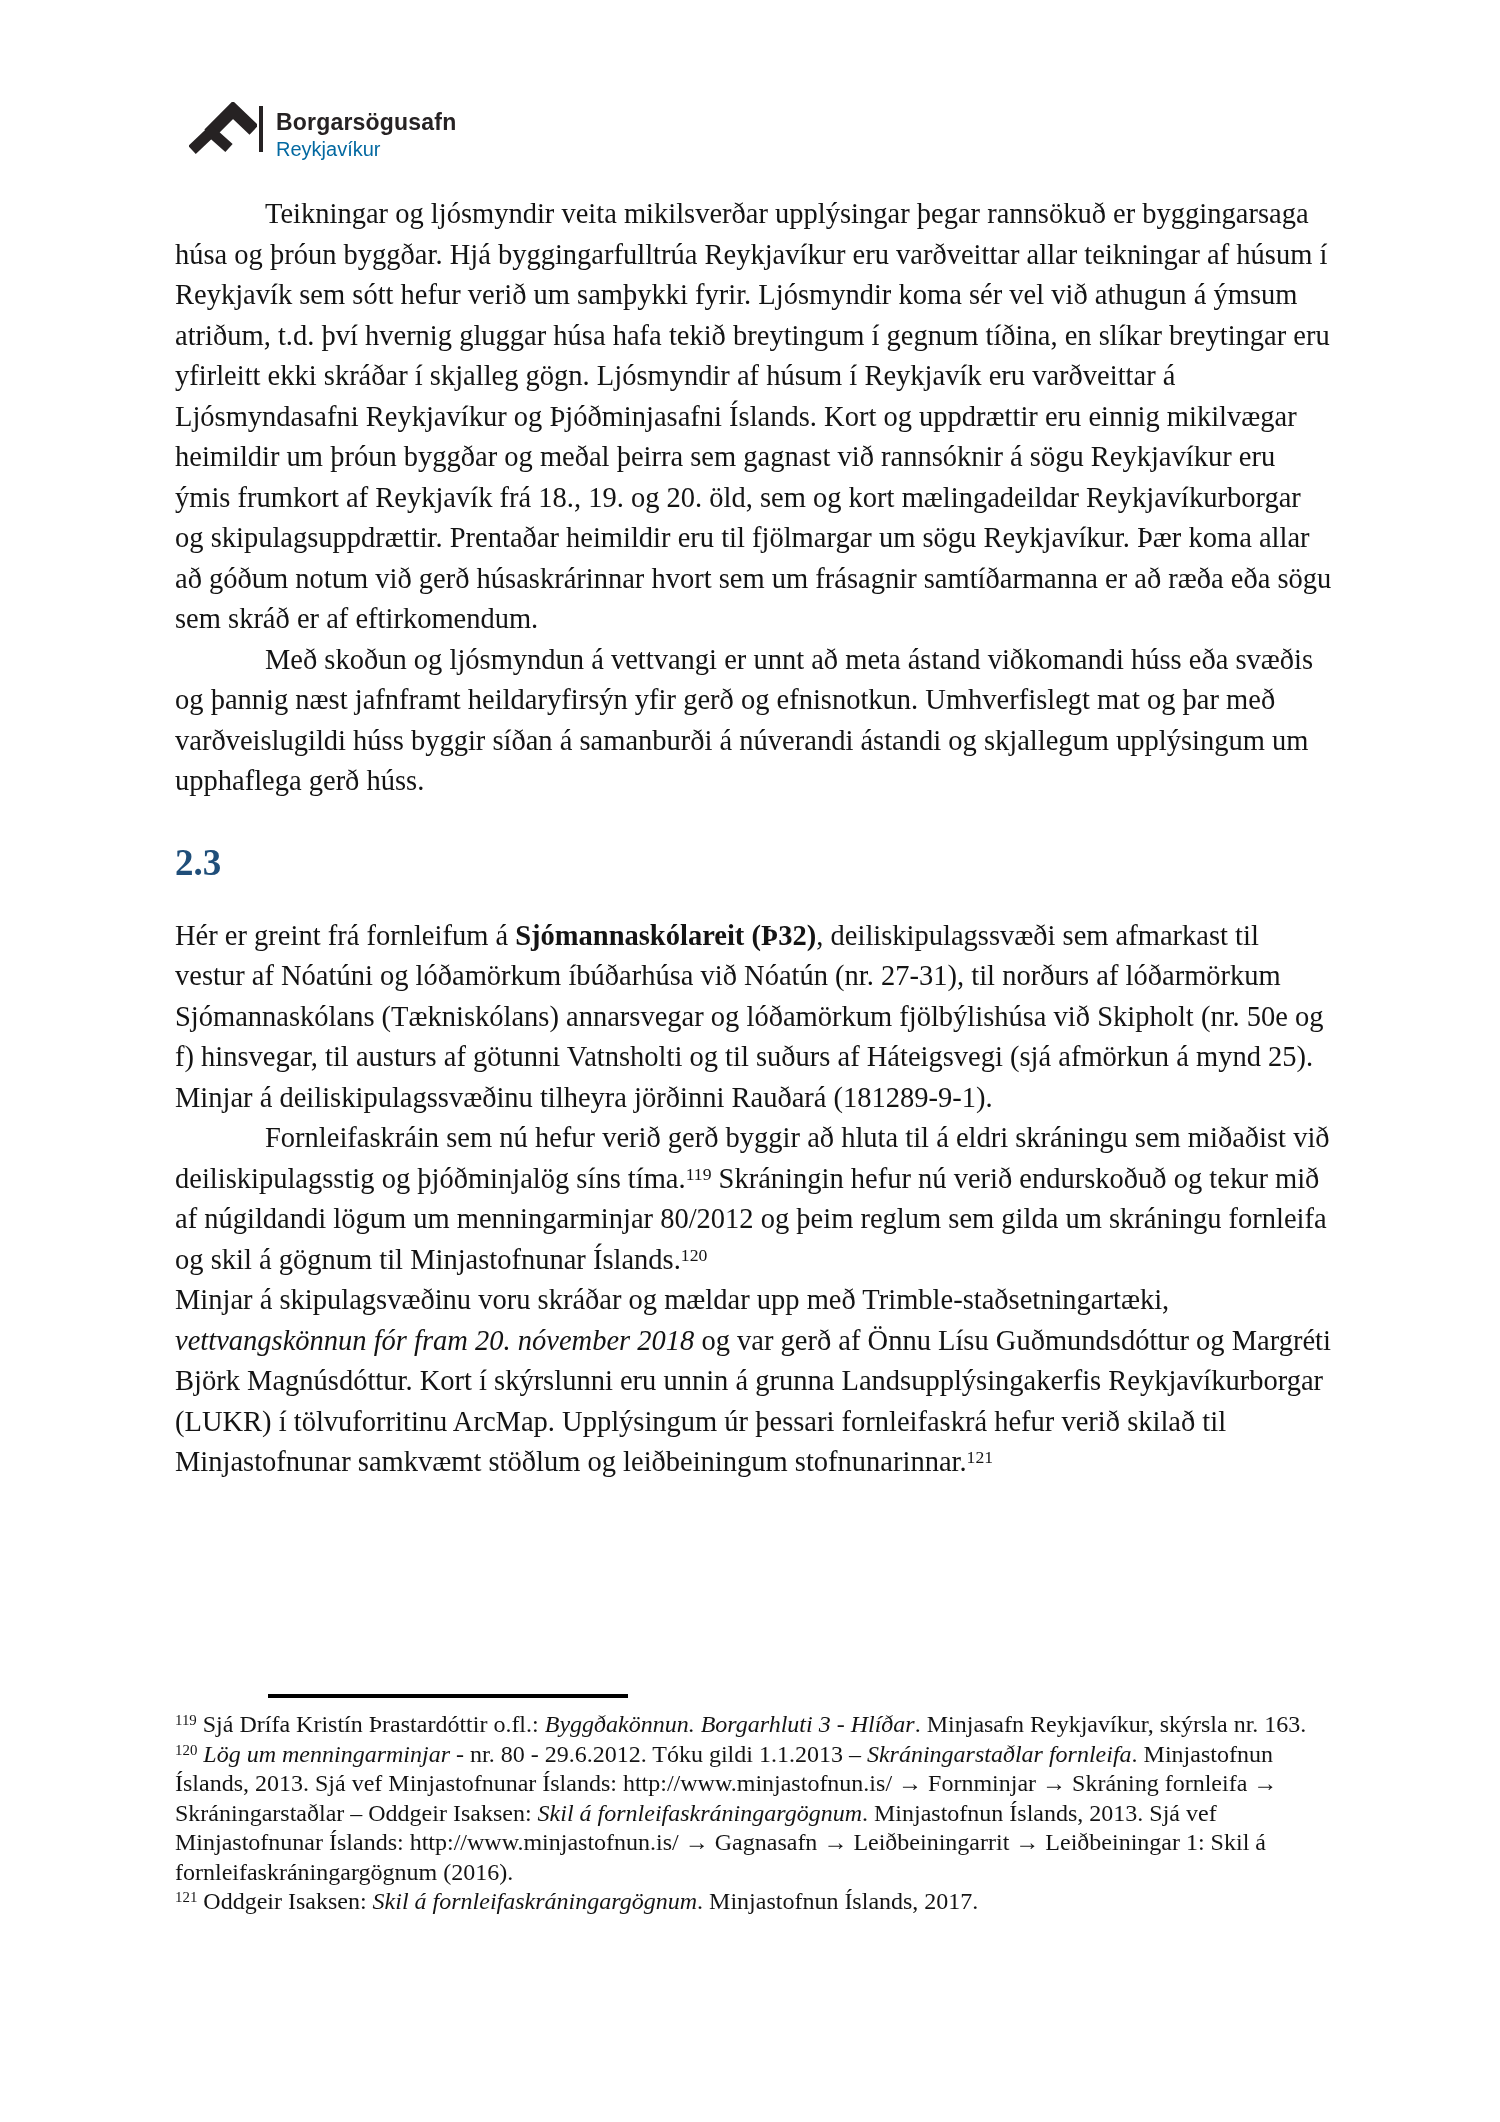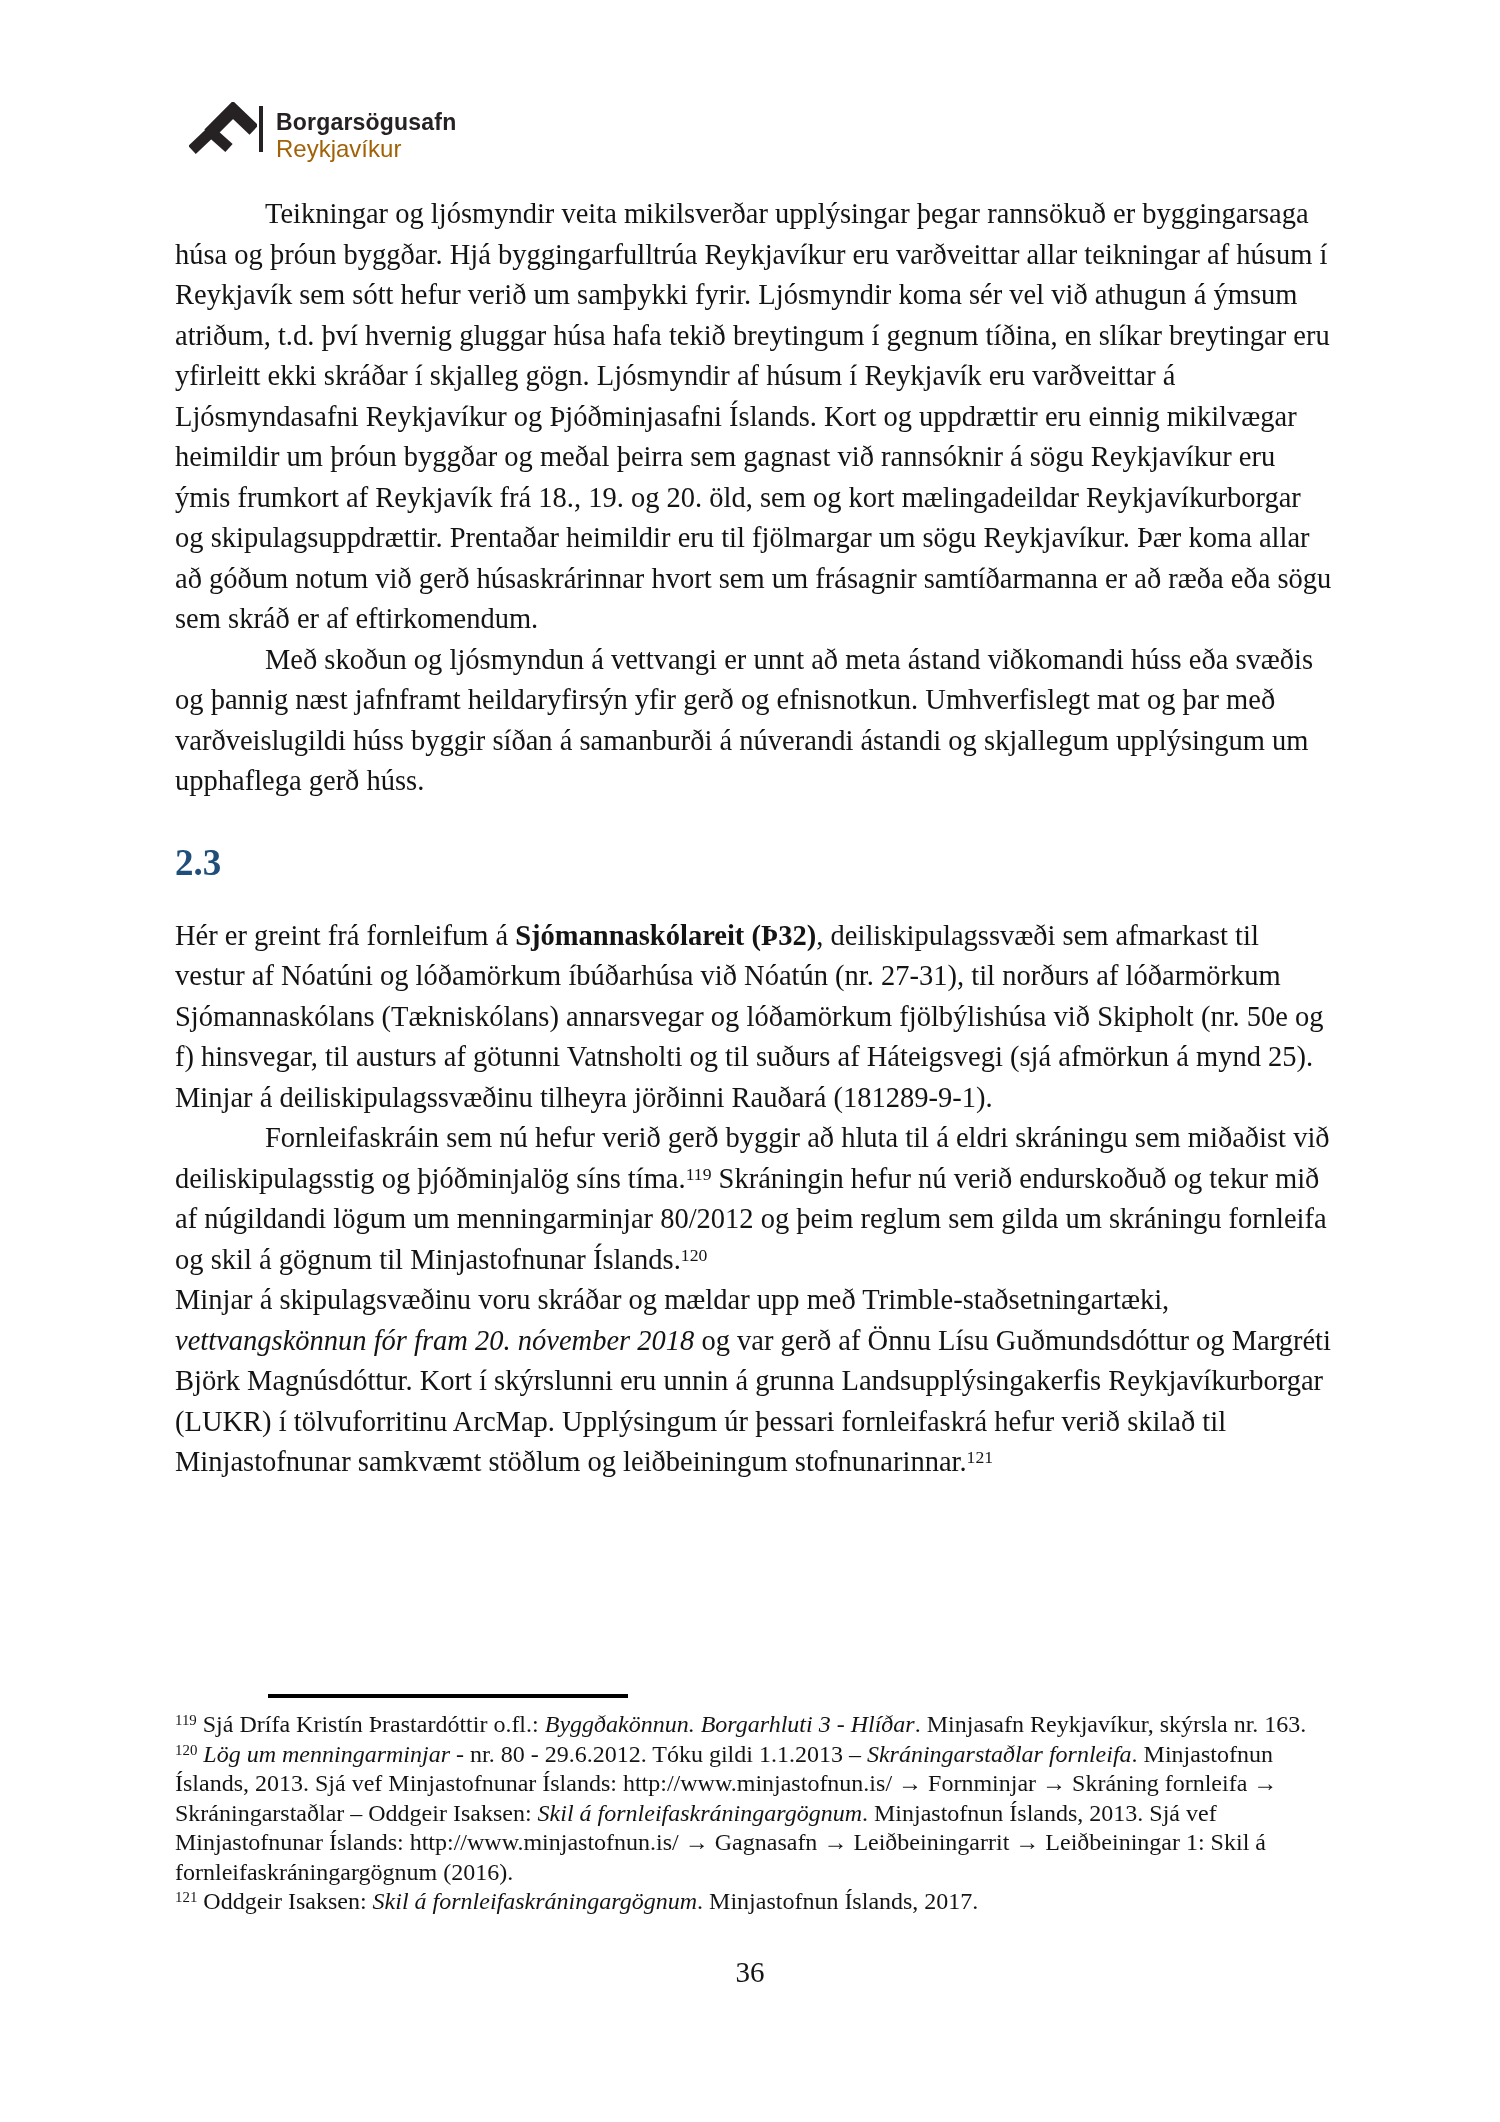--- a/index.html
+++ b/index.html
@@ -13,21 +13,21 @@
   }
   
   .logo-icon{position:absolute;left:189px;top:102px;}
   .logo-bar{position:absolute;left:259px;top:106px;width:4px;height:46px;background:var(--color-logo,#262223);}
   .logo-text{
     position:absolute;left:276px;top:108px;
     font-family:"Liberation Sans", sans-serif;
     color:var(--color-logo,#262223);
   }
   .logo-title{font-weight:700;font-size:23px;line-height:28px;letter-spacing:.2px;}
-  .logo-subtitle{font-weight:400;font-size:24px;line-height:26px;color:#a16207;}
+  .logo-subtitle{font-weight:400;font-size:20px;line-height:26px;color:#0369a1;}
   
   .content{
     position:absolute;left:175px;top:194px;width:1157px;
     font-size:28.5px;line-height:40.5px;
     text-align:left;
   }
   .para{margin:0;}
   .para.indent{text-indent:90px;}
   .b{font-weight:700;}
   .i{font-style:italic;}
@@ -89,15 +89,14 @@
     <p class="para"><span>Minjar á skipulagsvæðinu voru skráðar og mældar upp með Trimble-staðsetningartæki, </span><span class="i">vettvangskönnun fór fram 20. nóvember 2018</span><span> og var gerð af Önnu Lísu Guðmundsdóttur og Margréti Björk Magnúsdóttur. Kort í skýrslunni eru unnin á grunna Landsupplýsingakerfis Reykjavíkurborgar (LUKR) í tölvuforritinu ArcMap. Upplýsingum úr þessari fornleifaskrá hefur verið skilað til Minjastofnunar samkvæmt stöðlum og leiðbeiningum stofnunarinnar.</span><sup class="ref">121</sup></p>
   </main>
 
   <footer class="footnotes">
     <div class="fn-sep"></div>
     <p class="fn"><sup class="ref fn-marker">119</sup><span><span> Sjá Drífa Kristín Þrastardóttir o.fl.: </span><span class="i">Byggðakönnun. Borgarhluti 3 - Hlíðar</span><span>. Minjasafn Reykjavíkur, skýrsla nr. 163.</span></span></p>
     <p class="fn"><sup class="ref fn-marker">120</sup><span><span> </span><span class="i">Lög um menningarminjar</span><span> - nr. 80 - 29.6.2012. Tóku gildi 1.1.2013 – </span><span class="i">Skráningarstaðlar fornleifa</span><span>. Minjastofnun Íslands, 2013. Sjá vef Minjastofnunar Íslands: http://www.minjastofnun.is/ </span><span class="arrow">→</span><span> Fornminjar </span><span class="arrow">→</span><span> Skráning fornleifa </span><span class="arrow">→</span><span> Skráningarstaðlar – Oddgeir Isaksen: </span><span class="i">Skil á fornleifaskráningargögnum</span><span>. Minjastofnun Íslands, 2013. Sjá vef Minjastofnunar Íslands: http://www.minjastofnun.is/ </span><span class="arrow">→</span><span> Gagnasafn </span><span class="arrow">→</span><span> Leiðbeiningarrit </span><span class="arrow">→</span><span> Leiðbeiningar 1: Skil á fornleifaskráningargögnum (2016).</span></span></p>
     <p class="fn"><sup class="ref fn-marker">121</sup><span><span> Oddgeir Isaksen: </span><span class="i">Skil á fornleifaskráningargögnum</span><span>. Minjastofnun Íslands, 2017.</span></span></p>
   </footer>
 
-  <div class="pagenum">36</div>
 
 </div>
 
 </body></html>

